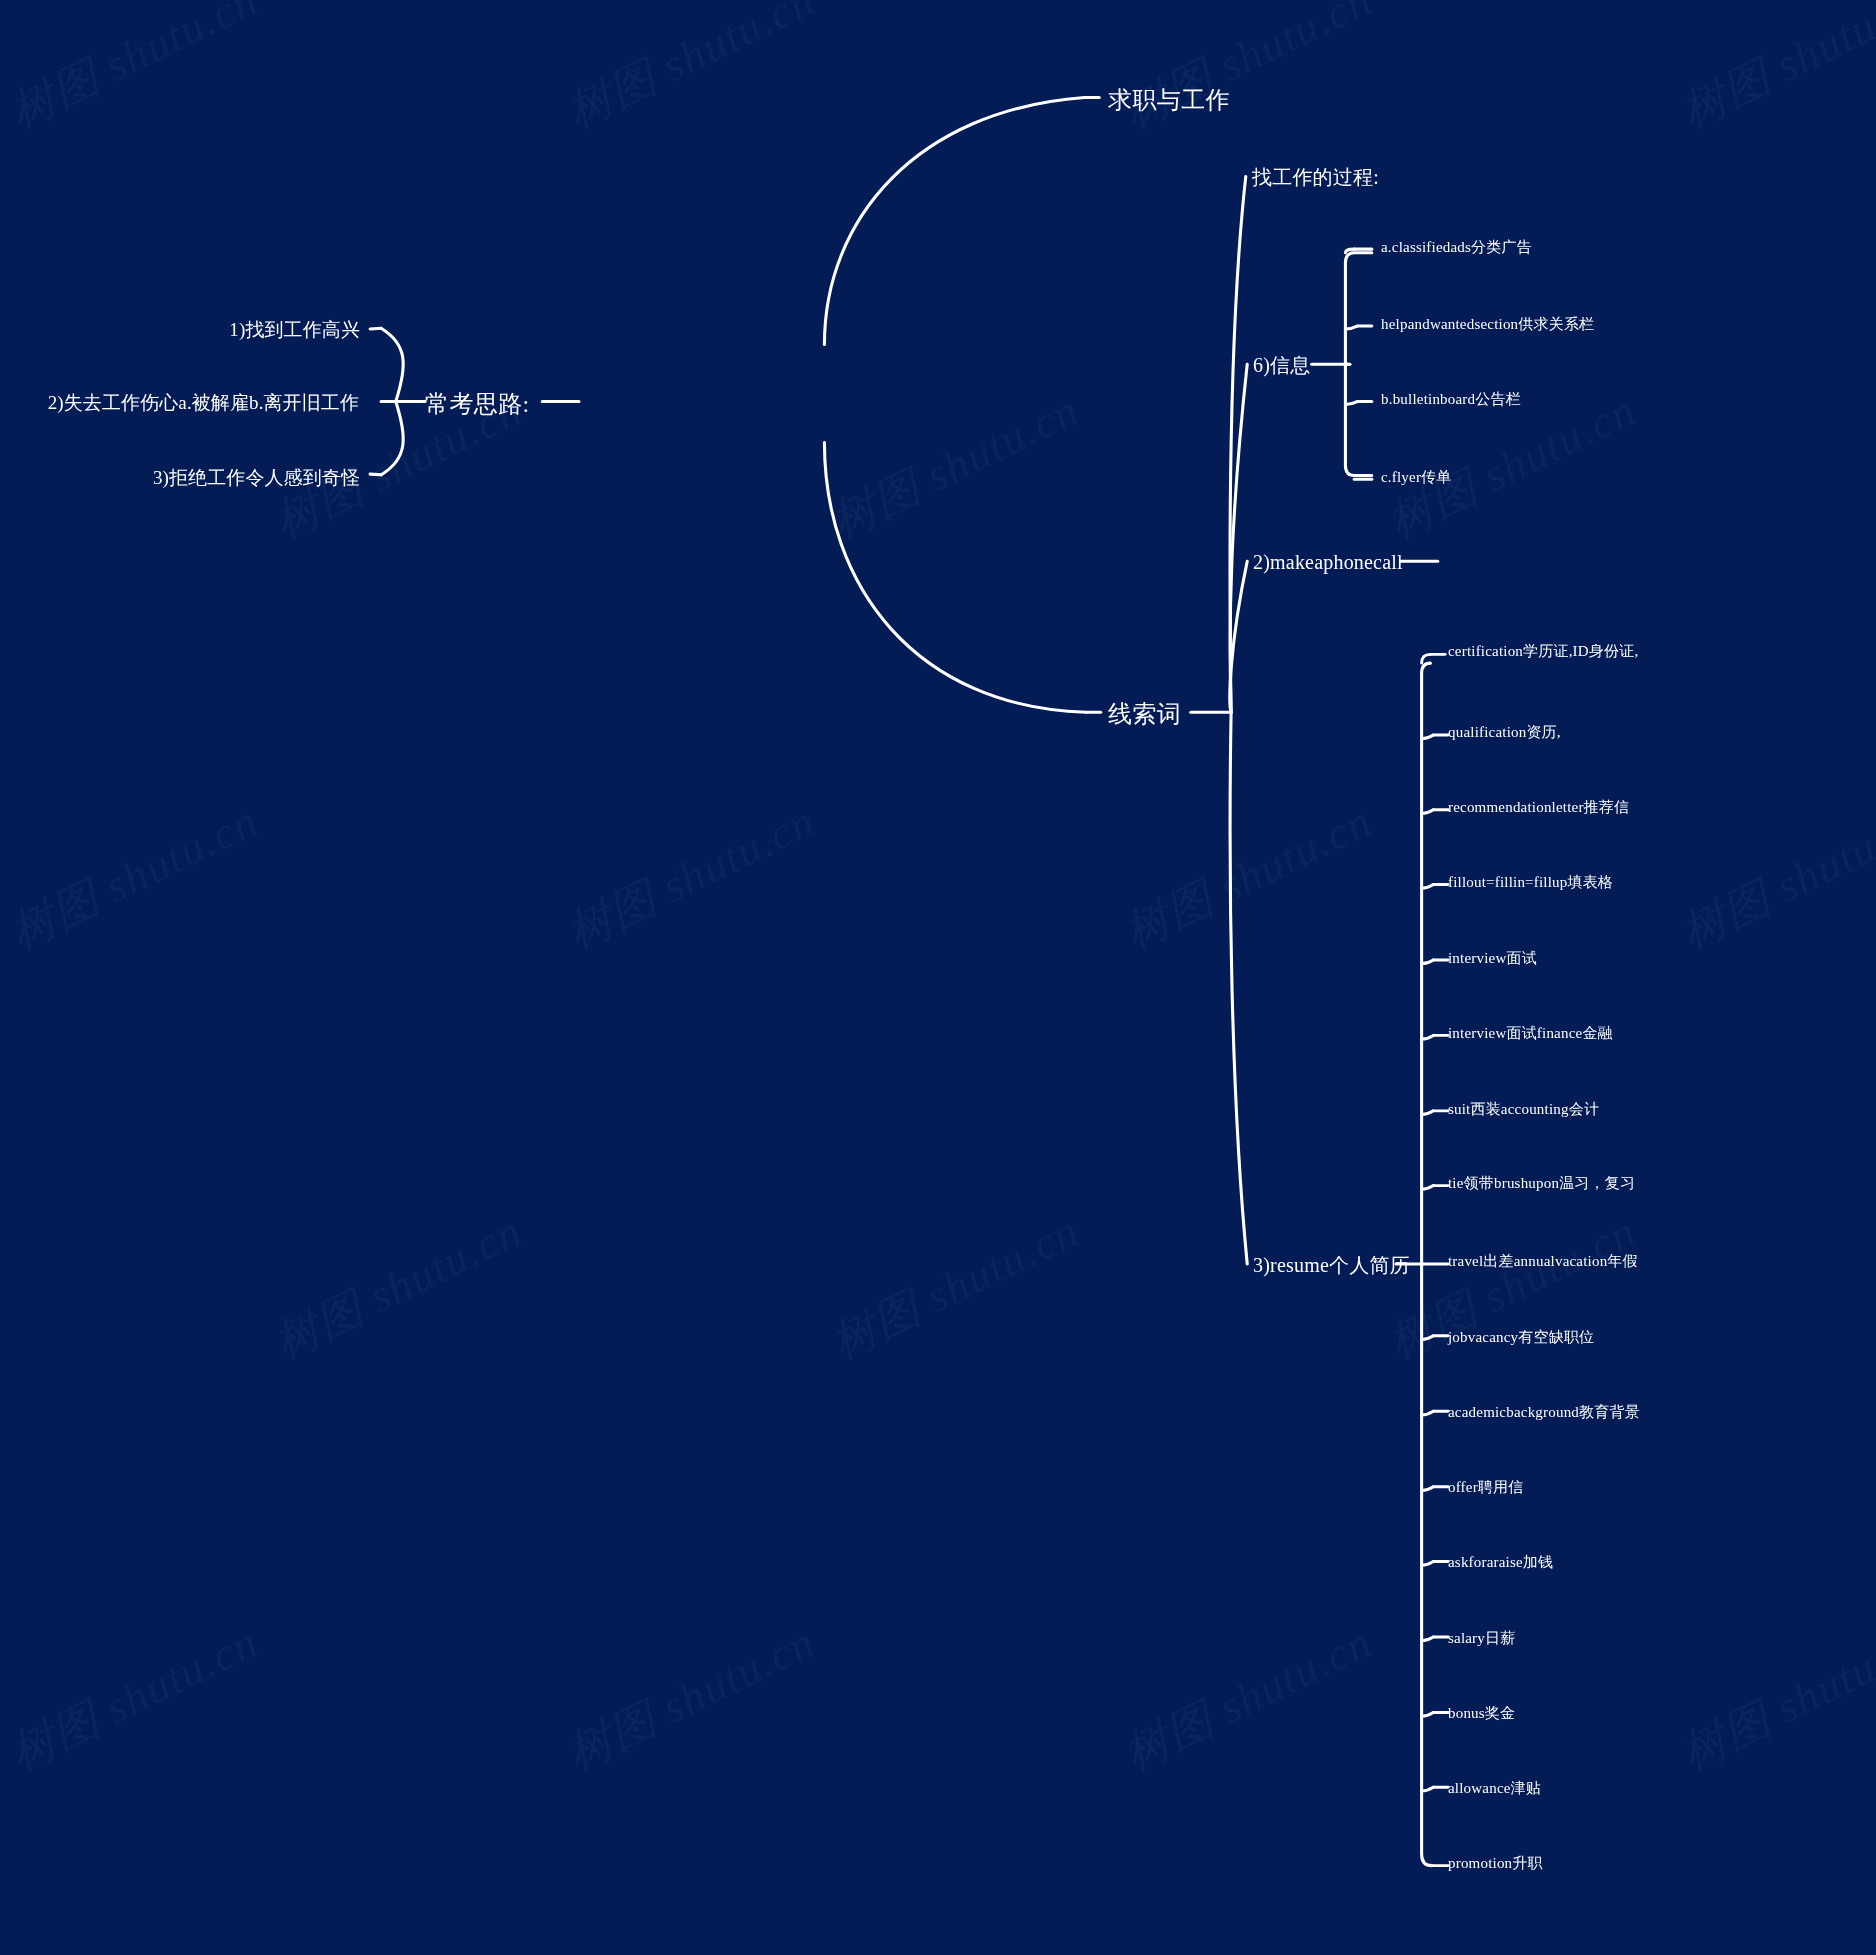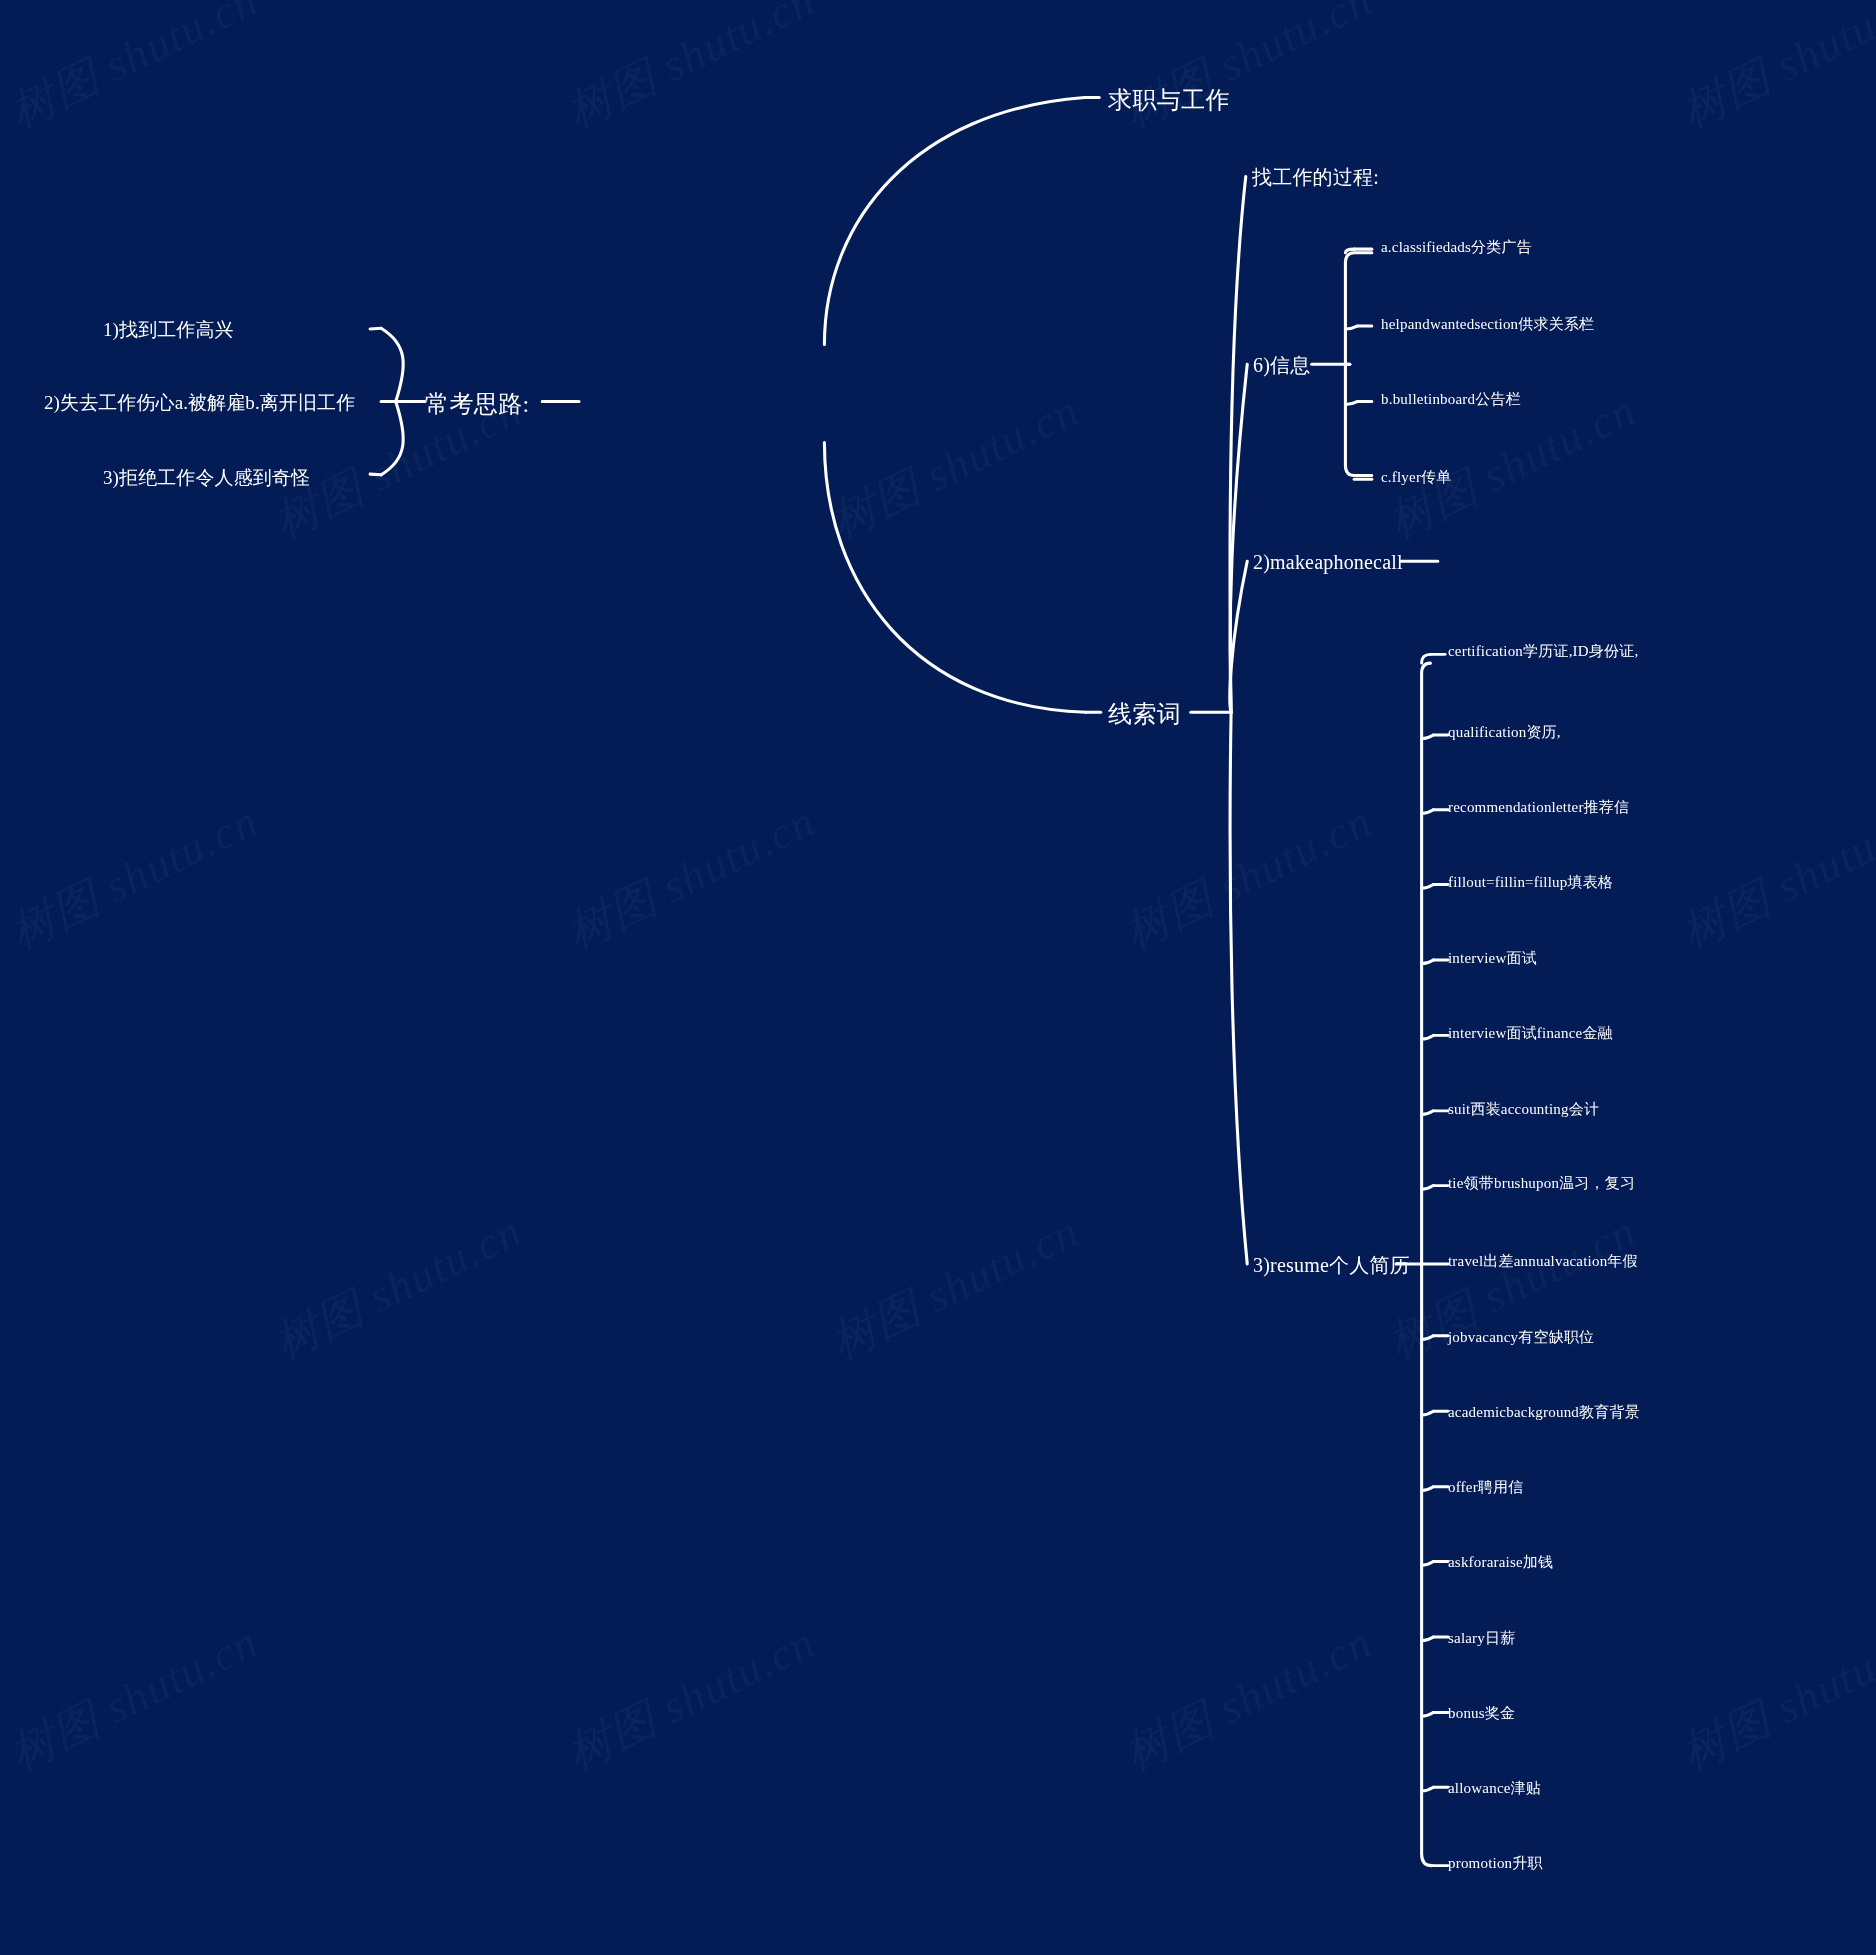--- a/index.html
+++ b/index.html
@@ -50,21 +50,21 @@
   }
 
   
   .lvl1{font-size:24px;letter-spacing:0.4px;}
   
   .lvl2{font-size:20px;letter-spacing:0.2px;}
   
   .lvl3{font-size:15px;letter-spacing:0.2px;}
   
   .lleaf{font-size:19px;letter-spacing:0.1px;}
-  .lleaf.right{text-align:left;}
+  .lleaf.right{text-align:right;}
 </style>
 </head>
 <body>
 
 <div id="stage">
 
   <div id="watermarks">
       <div class="wm" style="left: 0px; top: 88px;">树图 shutu.cn</div>
       <div class="wm" style="left: 557px; top: 88px;">树图 shutu.cn</div>
       <div class="wm" style="left: 1114px; top: 88px;">树图 shutu.cn</div>

